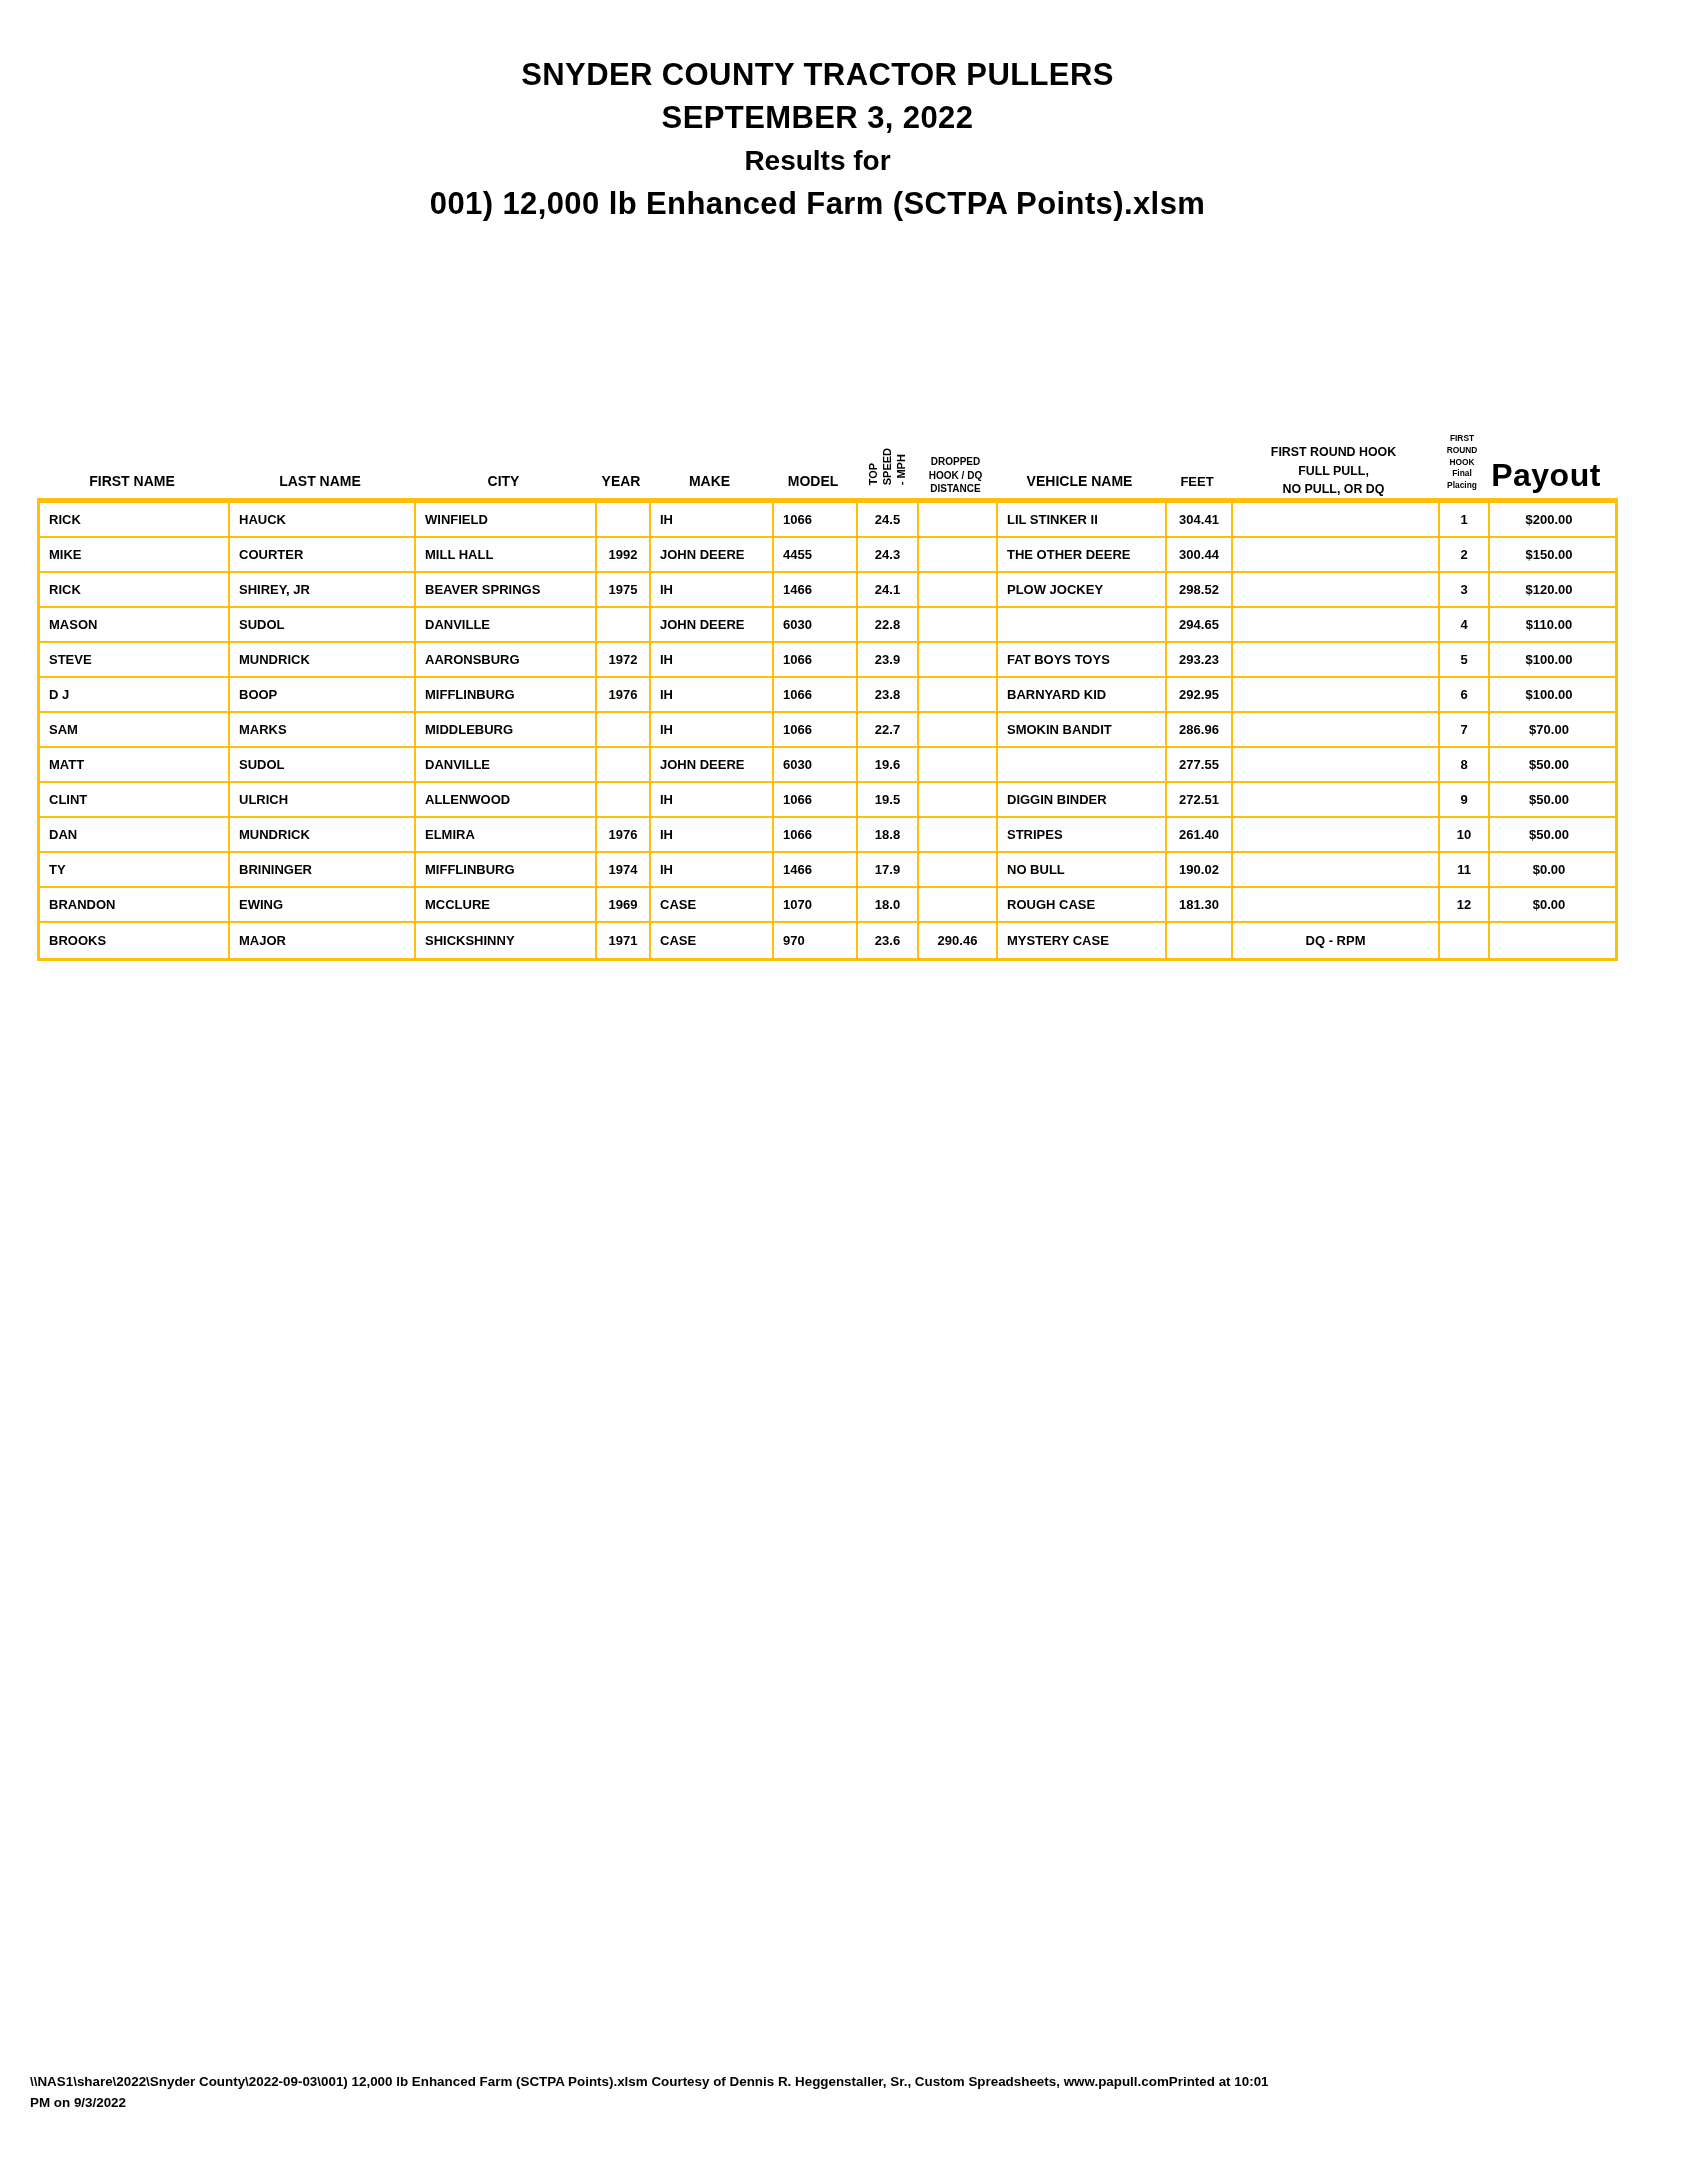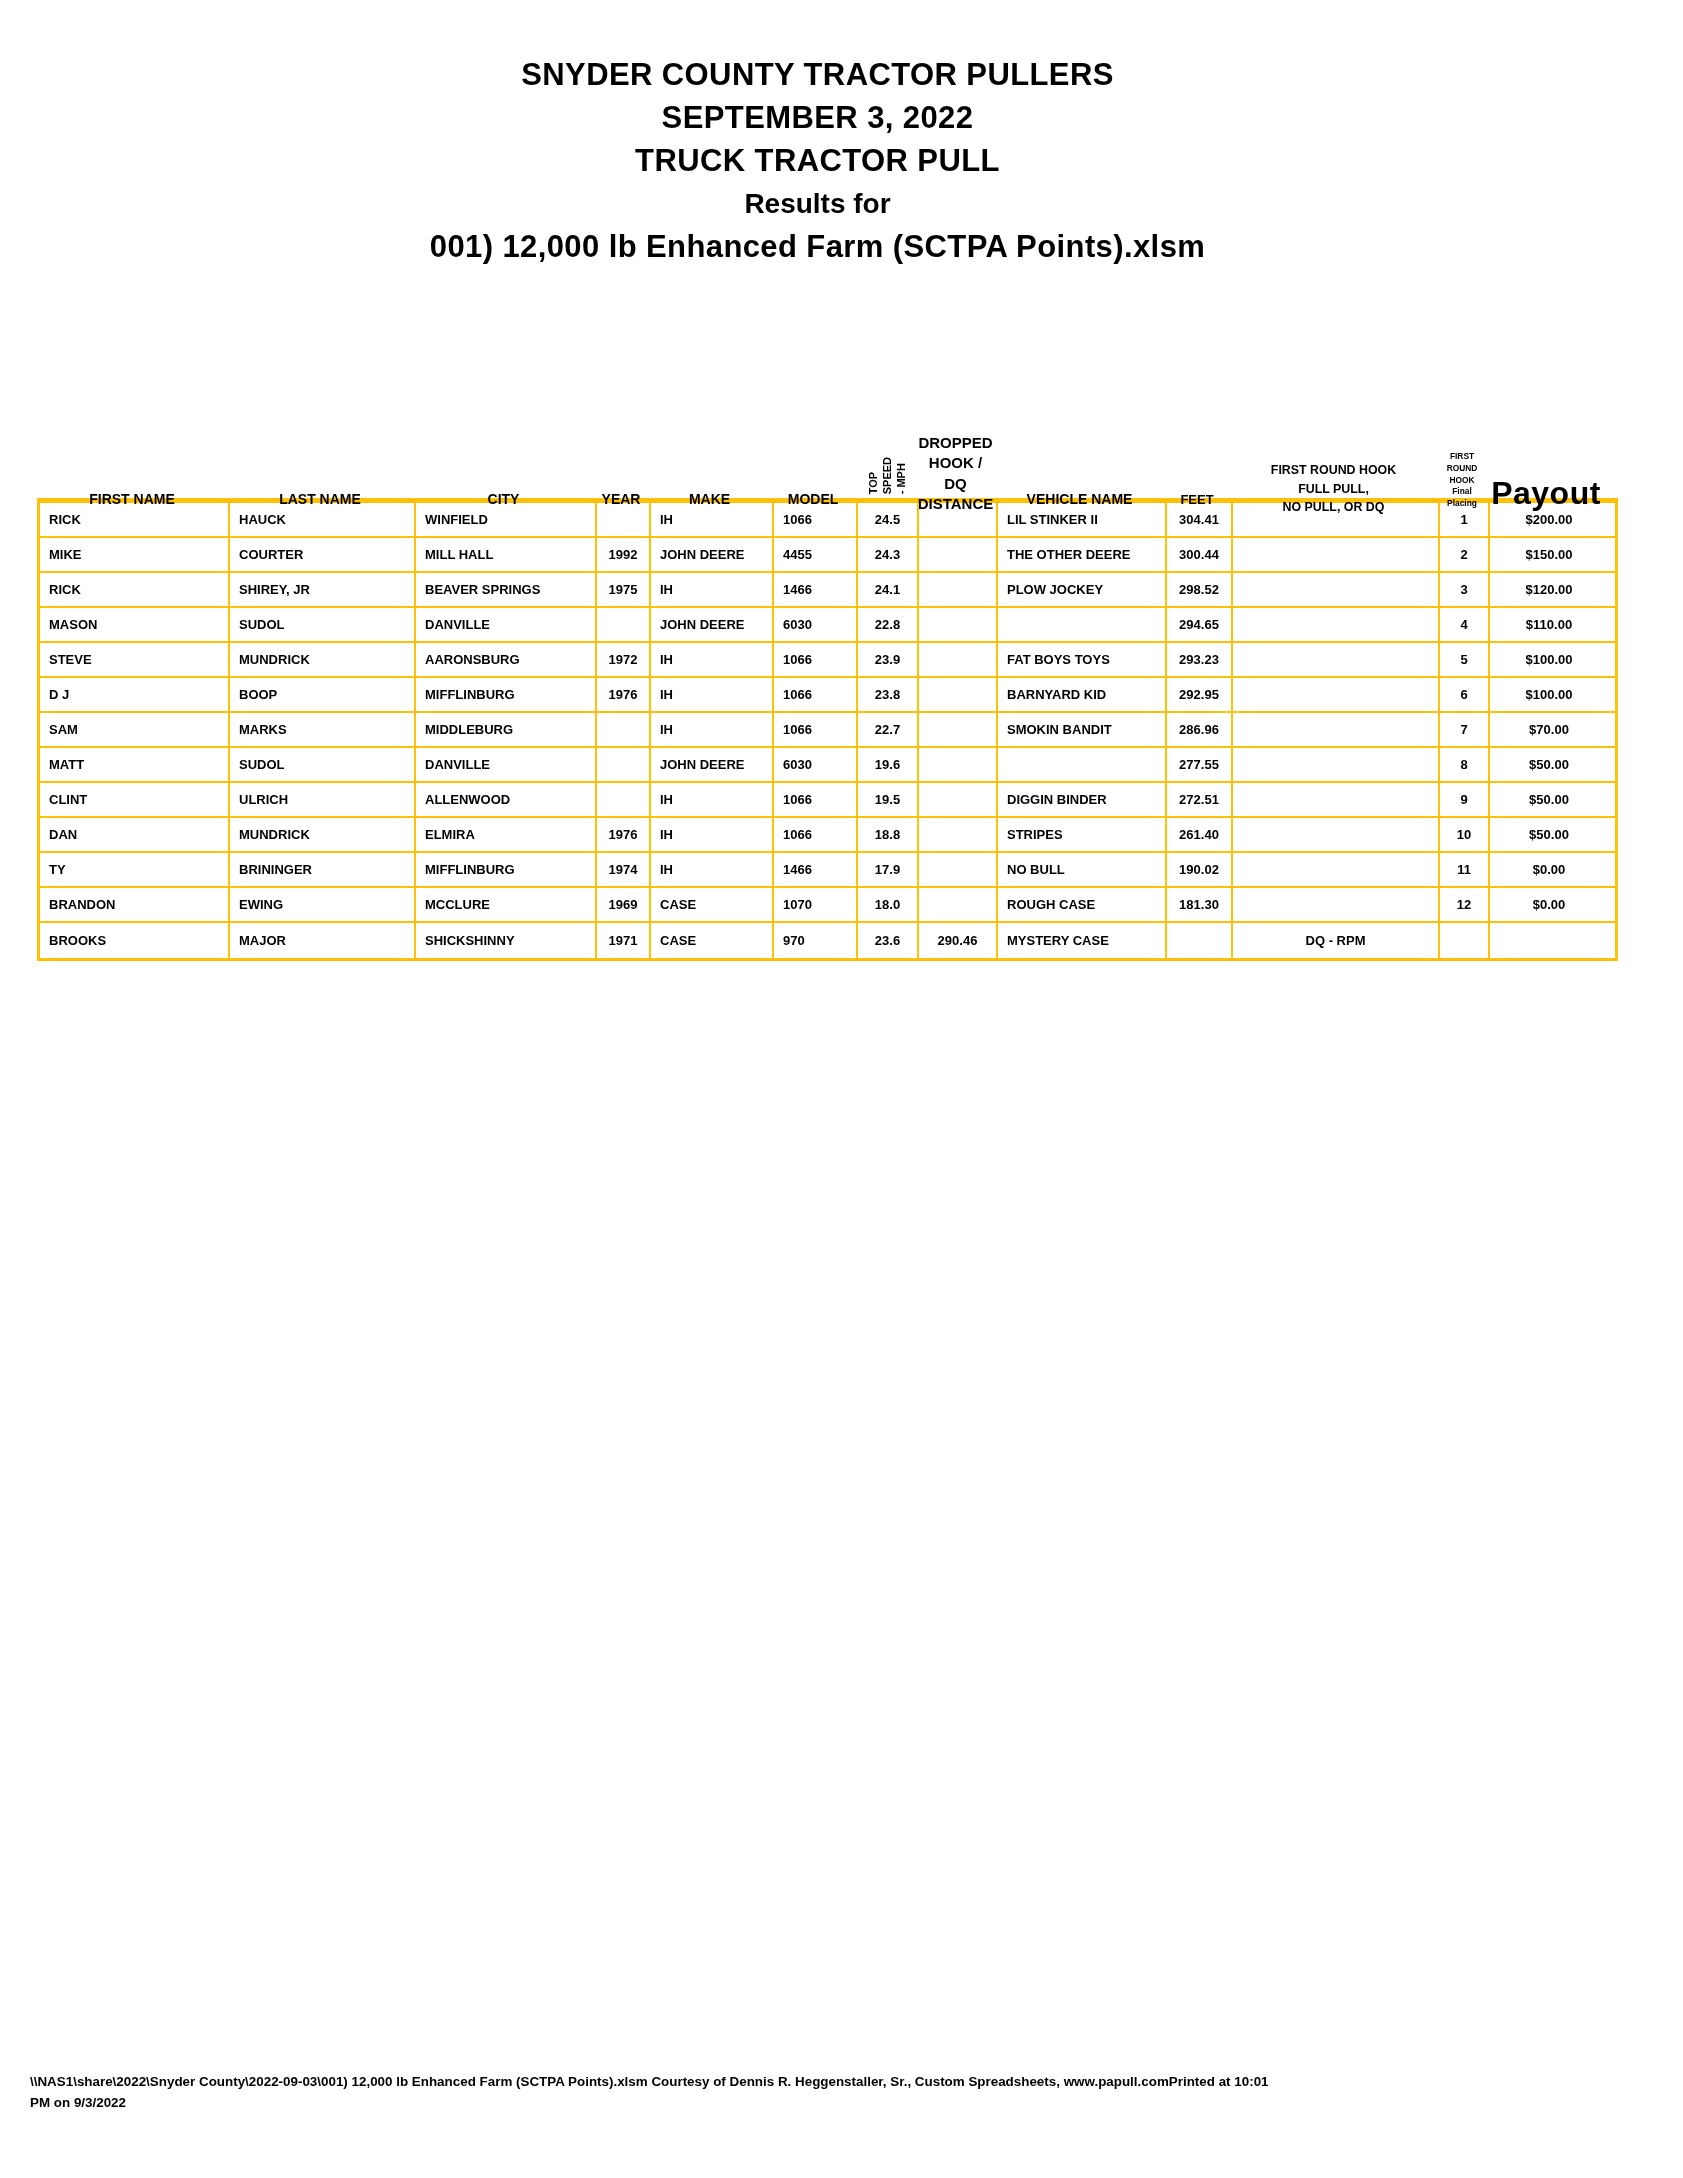--- a/index.html
+++ b/index.html
@@ -26,21 +26,21 @@
   .cols {
     display: grid;
     grid-template-columns: 190px 186px 181px 54px 123px 84px 61px 79px 169px 66px 207px 50px 118px;
   }
   .thead { height: 65px; }
   .th {
     display: flex; align-items: flex-end; justify-content: center;
     text-align: center; font-size: 14px; padding-bottom: 12px;
   }
   .th-feet { font-size: 13px; }
-  .th-small { font-size: 15px; line-height: 1.35; white-space: pre-line; padding-bottom: 5px; }
+  .th-small { font-size: 10px; line-height: 1.35; white-space: pre-line; padding-bottom: 5px; }
   .th-fr    { font-size: 12.4px; line-height: 1.5; white-space: pre-line; padding-bottom: 2px; }
   .th-tiny  { font-size: 8.4px;  line-height: 1.4; white-space: pre-line; padding-bottom: 9px; }
   .th-payout{ font-size: 32px; padding-bottom: 7px; letter-spacing: 0.5px; }
   .th-rot   { display: flex; align-items: center; justify-content: center; padding-bottom: 0; }
   .rot {
     transform: rotate(-90deg) translateY(2px);
     font-size: 11px; line-height: 1.25;
     white-space: pre-line; text-align: left;
   }
 
@@ -63,21 +63,20 @@
   .f-right { white-space: nowrap; }
 </style>
 </head>
 <body>
 
 <div class="page">
 
   <div class="title-block">
     <div class="t-big">SNYDER COUNTY TRACTOR PULLERS</div>
     <div class="t-big">SEPTEMBER 3, 2022</div>
-    <div class="t-big">TRUCK TRACTOR PULL</div>
     <div class="t-mid">Results for</div>
     <div class="t-big">001) 12,000 lb Enhanced Farm (SCTPA Points).xlsm</div>
   </div>
 
   <div class="table-wrap">
     <div class="thead cols">
       <div class="th">FIRST NAME</div>
       <div class="th">LAST NAME</div>
       <div class="th">CITY</div>
       <div class="th">YEAR</div>

